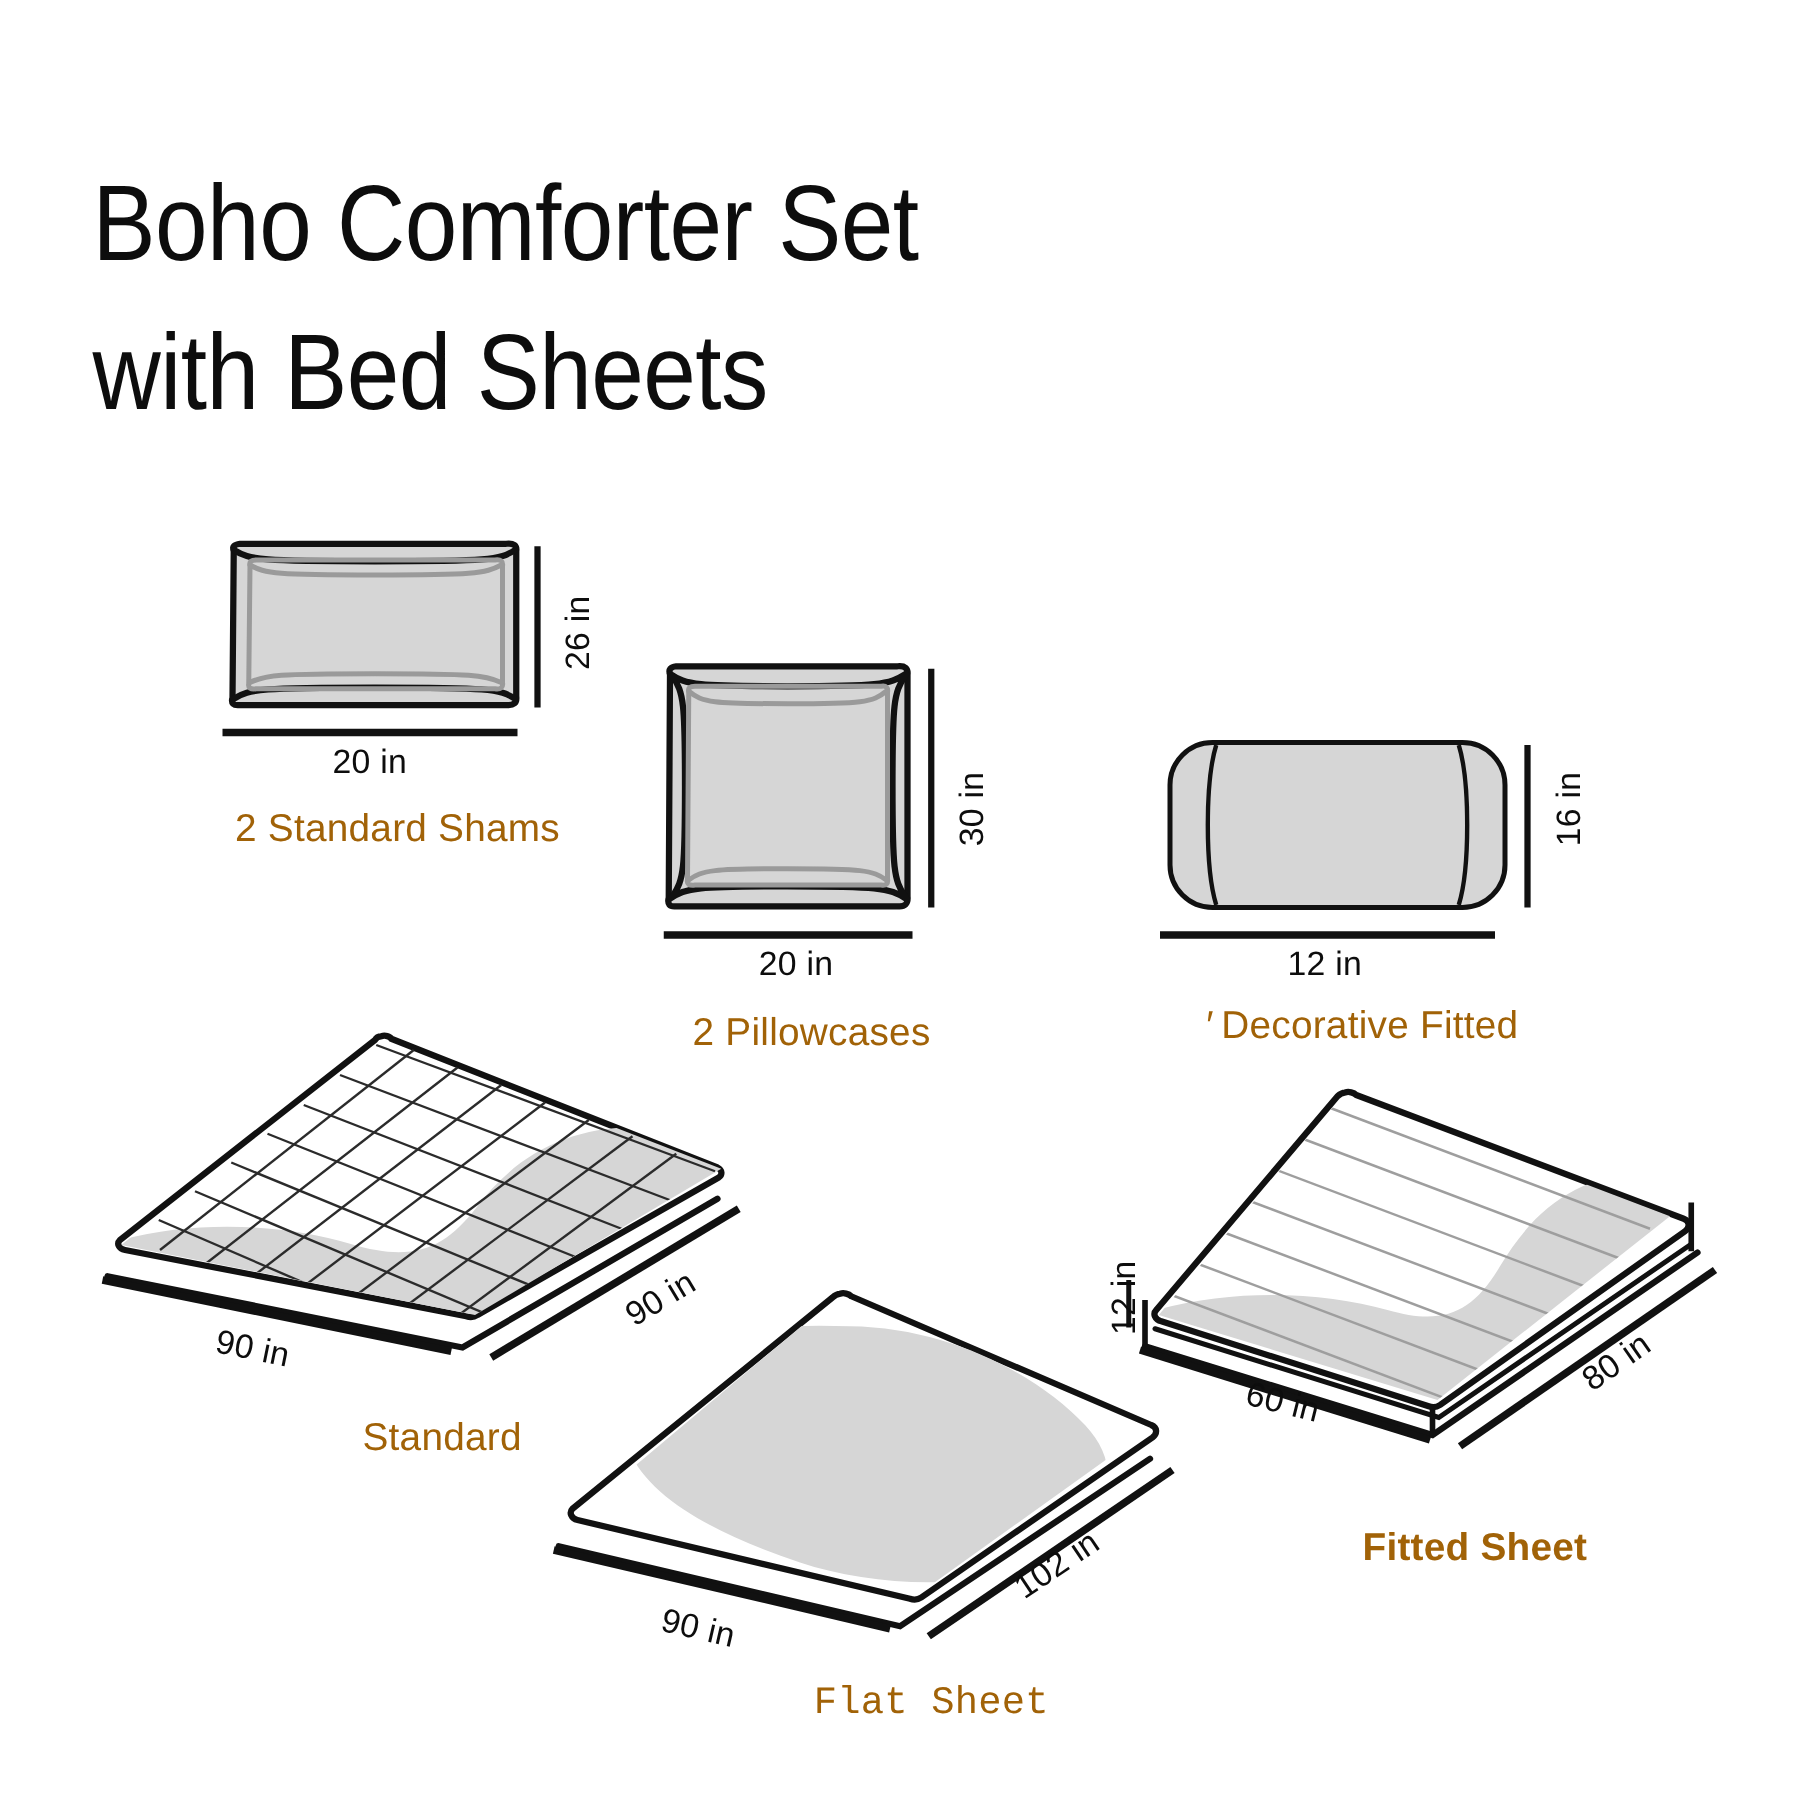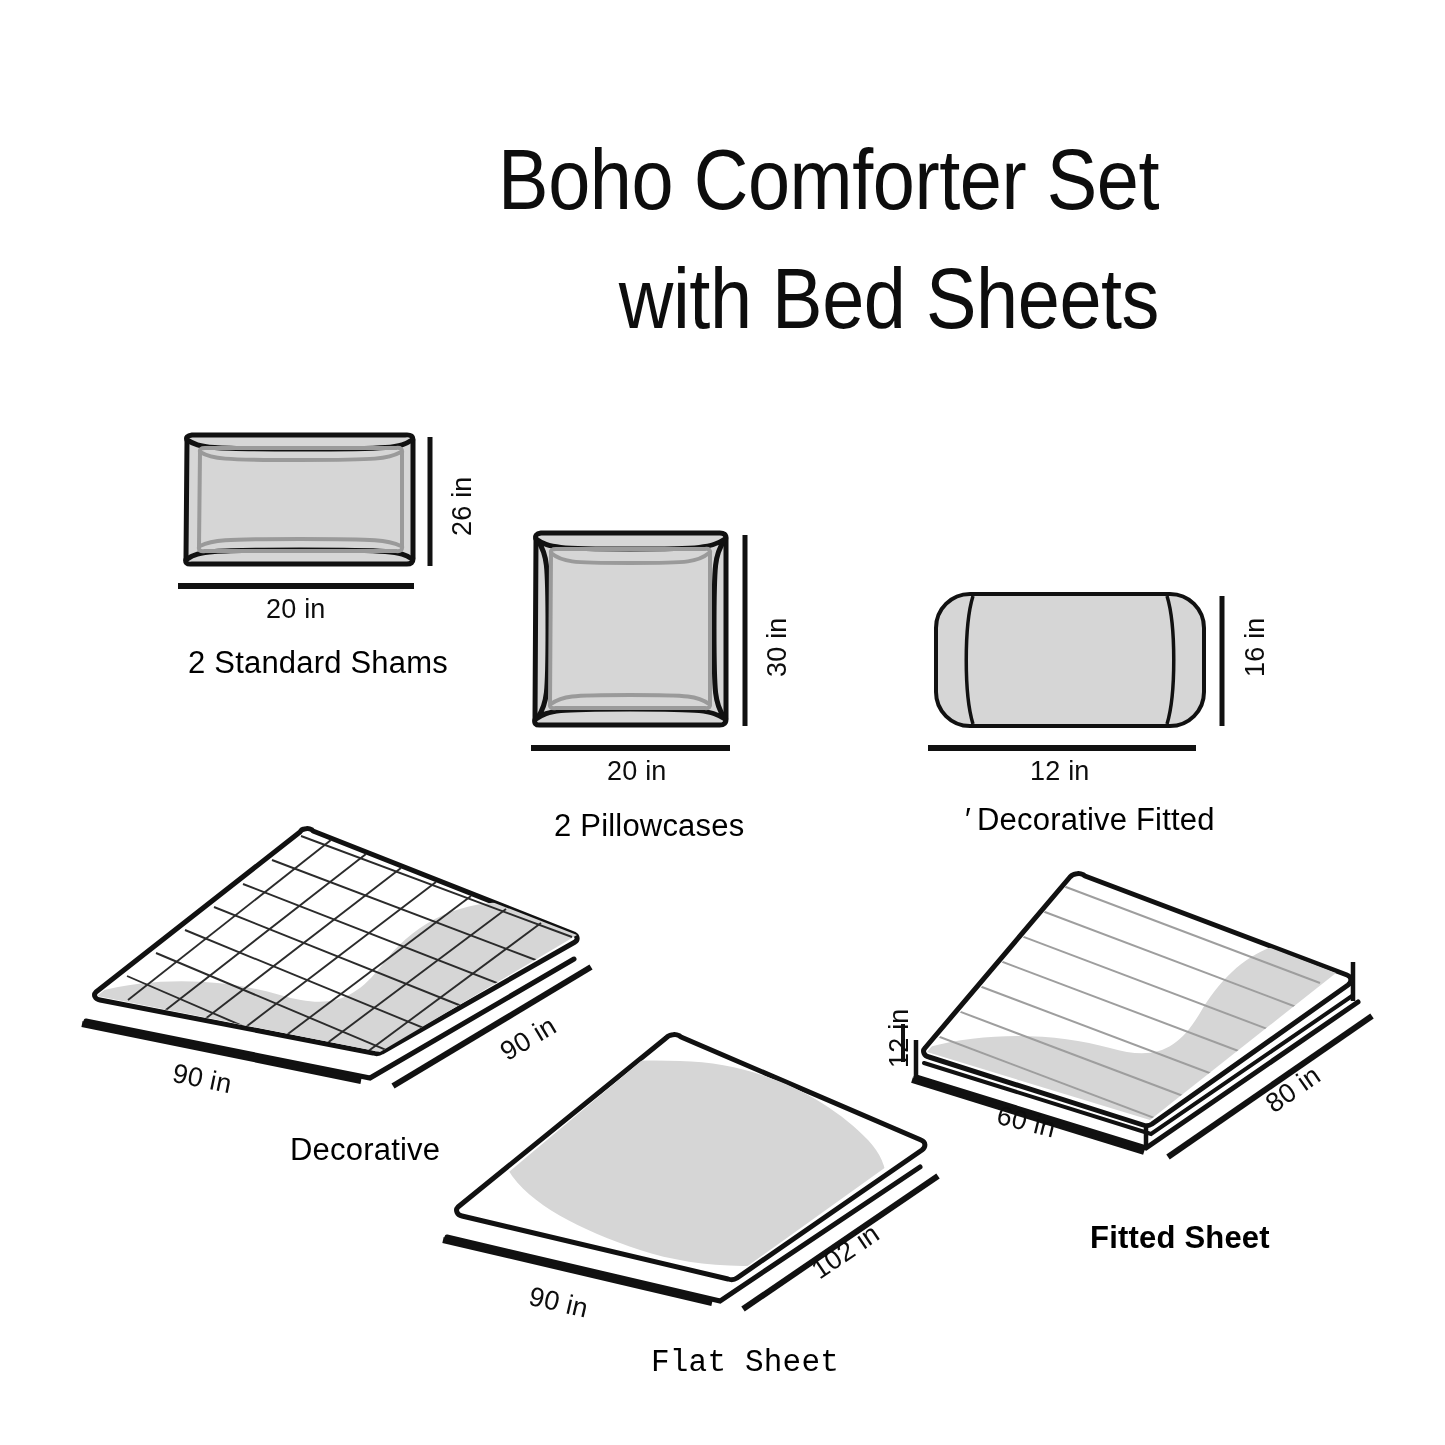--- a/index.html
+++ b/index.html
@@ -18,40 +18,40 @@
     position: relative;
     width: 1445px;
     height: 1445px;
     background: #ffffff;
   }
   .title-block {
     position: absolute;
     left: 0;
     top: 120px;
     width: 1233px;
-    text-align: right;
+    text-align: left;
   }
   .title-line {
     font-family: "Liberation Sans Narrow", "Liberation Sans", sans-serif;
     font-size: 86px;
     line-height: 1.38;
     font-weight: 400;
     letter-spacing: -0.5px;
     color: #0d0d0d;
     transform: scaleX(0.88);
   }
   .svg-layer {
     position: absolute;
     left: 0;
     top: 0;
   }
   .cap {
     position: absolute;
     font-size: 31px;
-    color: #000000;
+    color: #a16207;
     white-space: nowrap;
     letter-spacing: 0.2px;
   }
   .dim {
     position: absolute;
     font-size: 27px;
     color: #0d0d0d;
     white-space: nowrap;
     letter-spacing: 0.2px;
   }
@@ -221,21 +221,21 @@
   <div class="dim rot90" style="left:762px; top:677px;">30 in</div>
   <div class="cap" style="left:554px; top:808px;">2 Pillowcases</div>
 
   <div class="dim" style="left:1030px; top:756px;">12 in</div>
   <div class="dim rot90" style="left:1240px; top:677px;">16 in</div>
   <div class="cap" style="left:965px; top:802px;">′</div>
   <div class="cap" style="left:977px; top:802px;">Decorative Fitted</div>
 
   <div class="dim" style="left:176px; top:1058px; transform:rotate(11.5deg); transform-origin:left top;">90 in</div>
   <div class="dim" style="left:495px; top:1041px; transform:rotate(-31deg); transform-origin:left top;">90 in</div>
-  <div class="cap" style="left:290px; top:1132px;">Decorative</div>
+  <div class="cap" style="left:290px; top:1132px;">Standard</div>
 
   <div class="dim" style="left:533px; top:1281px; transform:rotate(13deg); transform-origin:left top;">90 in</div>
   <div class="dim" style="left:806px; top:1260px; transform:rotate(-34deg); transform-origin:left top;">102 in</div>
   <div class="cap" style="left:651px; top:1345px;font-family:Liberation Mono, monospace;">Flat Sheet</div>
 
   <div class="dim rot90" style="left:884px; top:1068px;">12 in</div>
   <div class="dim" style="left:1001px; top:1100px; transform:rotate(14deg); transform-origin:left top;">60 in</div>
   <div class="dim" style="left:1260px; top:1094px; transform:rotate(-35deg); transform-origin:left top;">80 in</div>
   <div class="cap" style="left:1090px; top:1220px;font-weight:bold;">Fitted Sheet</div>
 

